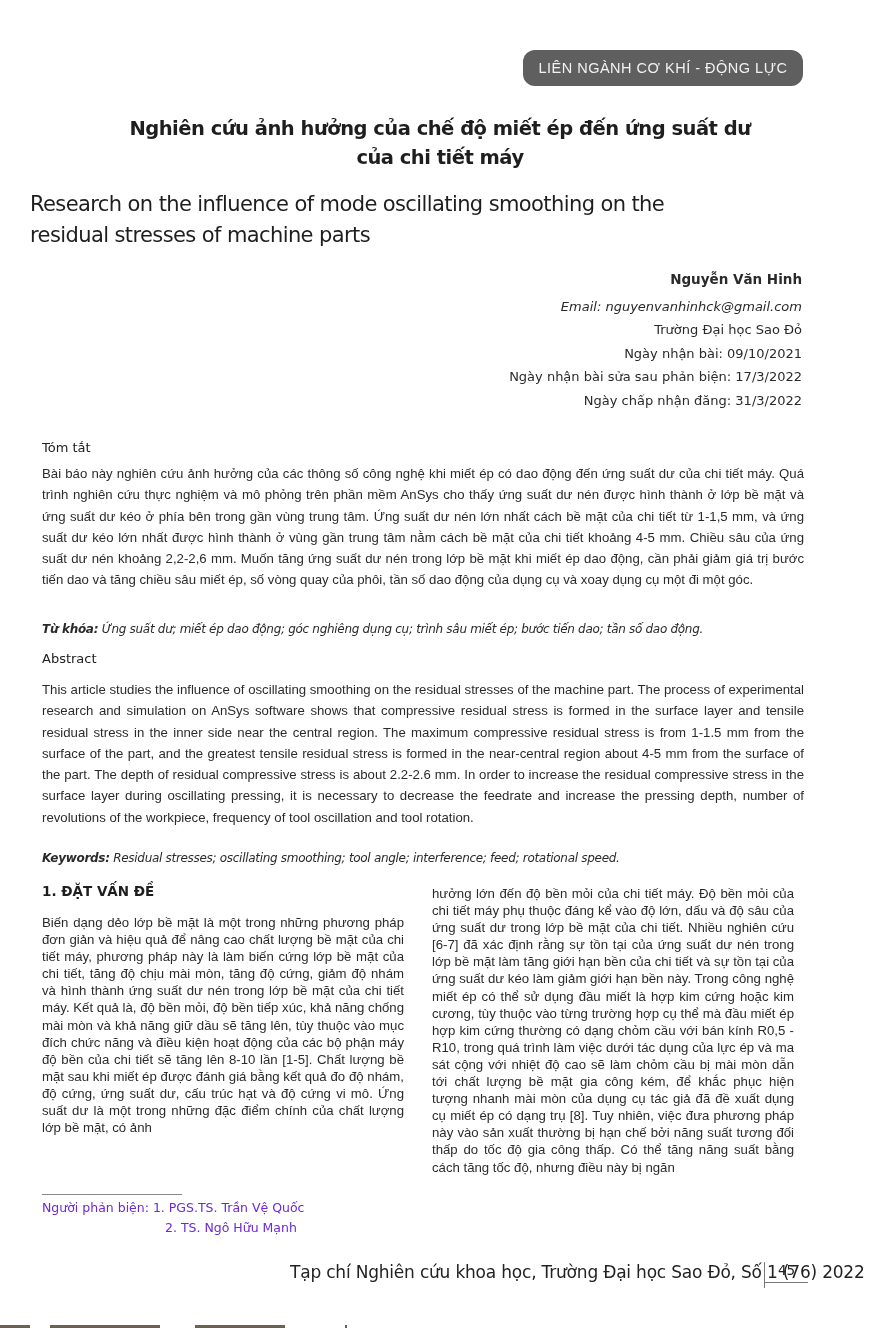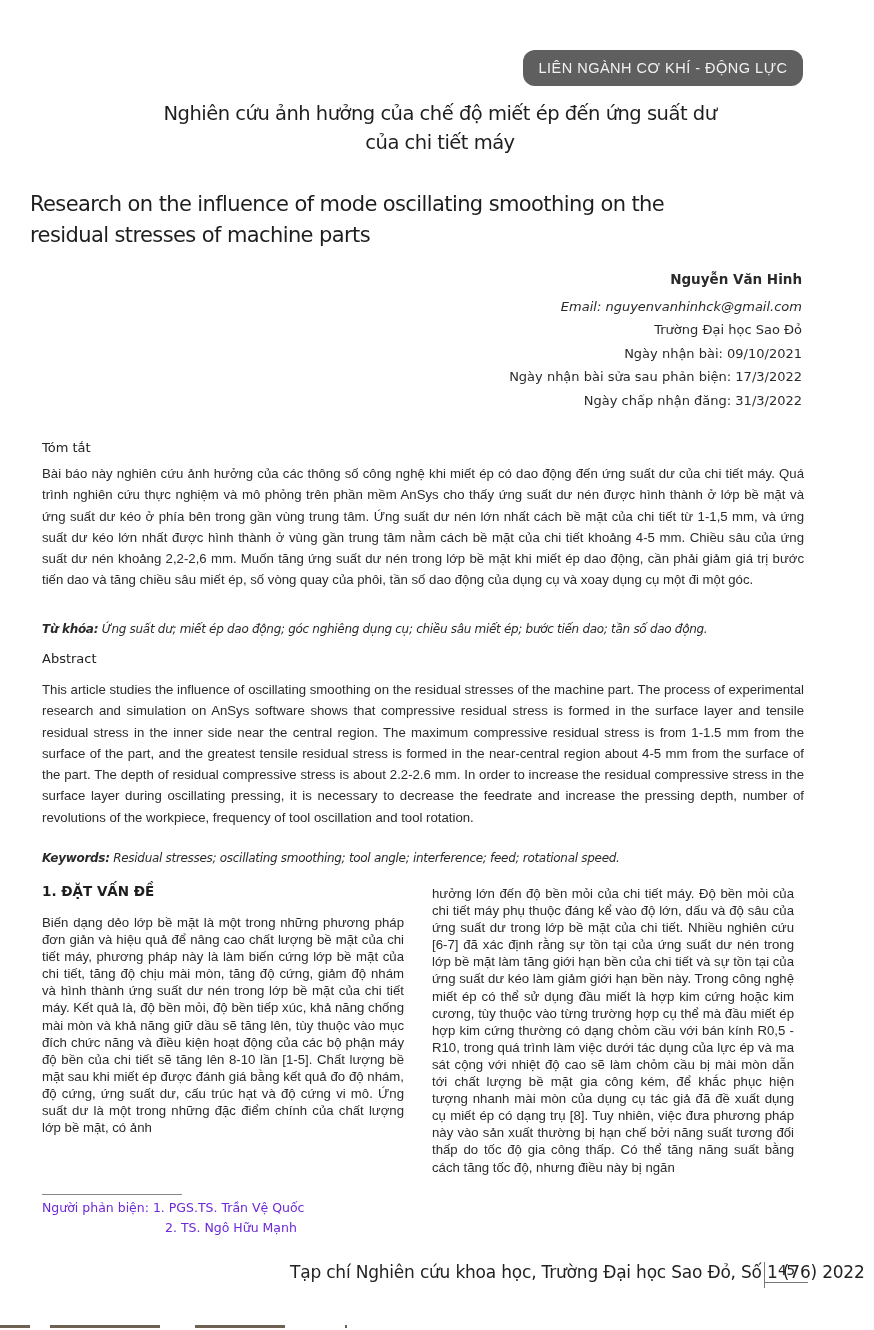--- a/index.html
+++ b/index.html
@@ -6,22 +6,22 @@
   body {
     width: 874px; height: 1330px; position: relative; overflow: hidden;
     font-family: "Liberation Sans", sans-serif; color: #2a2a2a;
   }
   .badge {
     position: absolute; left: 523px; top: 50px; width: 280px; height: 36px;
     background: #5f5f5f; border-radius: 12px; color: #f2f2f2;
     font-size: 14.5px; letter-spacing: 0.5px; display: flex; align-items: center; justify-content: center;
   }
   .title-vn {
-    position: absolute; left: 60px; top: 99px; width: 760px; text-align: center;
-    font-family: "DejaVu Sans", sans-serif; font-weight: normal; font-size: 19.5px; line-height: 29px; color: #1e1e1e;
+    position: absolute; left: 60px; top: 114px; width: 760px; text-align: center;
+    font-family: "DejaVu Sans", sans-serif; font-weight: bold; font-size: 19.5px; line-height: 29px; color: #1e1e1e;
     letter-spacing: -0.5px;
   }
   .title-en {
     position: absolute; left: 30px; top: 189px; width: 820px; 
     font-family: "DejaVu Sans", sans-serif; font-size: 21px; line-height: 31px; color: #1e1e1e; letter-spacing: -0.6px;
   }
   .author-block {
     position: absolute; right: 72px; top: 268px; text-align: right;
     font-family: "DejaVu Sans", sans-serif; font-size: 13px; color: #2a2a2a;
   }
@@ -88,21 +88,21 @@
   <div class="email">Email: nguyenvanhinhck@gmail.com</div>
   <div>Trường Đại học Sao Đỏ</div>
   <div>Ngày nhận bài: 09/10/2021</div>
   <div>Ngày nhận bài sửa sau phản biện: 17/3/2022</div>
   <div>Ngày chấp nhận đăng: 31/3/2022</div>
 </div>
 
 <div class="section-label" style="top:440px;">Tóm tắt</div>
 <div class="abstract-text" style="top:463px;">Bài báo này nghiên cứu ảnh hưởng của các thông số công nghệ khi miết ép có dao động đến ứng suất dư của chi tiết máy. Quá trình nghiên cứu thực nghiệm và mô phỏng trên phần mềm AnSys cho thấy ứng suất dư nén được hình thành ở lớp bề mặt và ứng suất dư kéo ở phía bên trong gần vùng trung tâm. Ứng suất dư nén lớn nhất cách bề mặt của chi tiết từ 1-1,5 mm, và ứng suất dư kéo lớn nhất được hình thành ở vùng gần trung tâm nằm cách bề mặt của chi tiết khoảng 4-5 mm. Chiều sâu của ứng suất dư nén khoảng 2,2-2,6 mm. Muốn tăng ứng suất dư nén trong lớp bề mặt khi miết ép dao động, cần phải giảm giá trị bước tiến dao và tăng chiều sâu miết ép, số vòng quay của phôi, tần số dao động của dụng cụ và xoay dụng cụ một đi một góc.</div>
 <div class="keywords" style="top:622px;">
-  <b>Từ khóa:</b><span> Ứng suất dư; miết ép dao động; góc nghiêng dụng cụ; chiều sâu miết ép; bước tiến dao; tần số dao động.</span>
+  <b>Từ khóa:</b><span> Ứng suất dư; miết ép dao động; góc nghiêng dụng cụ; trình sâu miết ép; bước tiến dao; tần số dao động.</span>
 </div>
 
 <div class="section-label" style="top:651px;">Abstract</div>
 <div class="abstract-text" style="top:679px;">This article studies the influence of oscillating smoothing on the residual stresses of the machine part. The process of experimental research and simulation on AnSys software shows that compressive residual stress is formed in the surface layer and tensile residual stress in the inner side near the central region. The maximum compressive residual stress is from 1-1.5 mm from the surface of the part, and the greatest tensile residual stress is formed in the near-central region about 4-5 mm from the surface of the part. The depth of residual compressive stress is about 2.2-2.6 mm. In order to increase the residual compressive stress in the surface layer during oscillating pressing, it is necessary to decrease the feedrate and increase the pressing depth, number of revolutions of the workpiece, frequency of tool oscillation and tool rotation.</div>
 <div class="keywords" style="top:851px;">
   <b>Keywords:</b><span> Residual stresses; oscillating smoothing; tool angle; interference; feed; rotational speed.</span>
 </div>
 
 <div class="heading1">1. ĐẶT VẤN ĐỀ</div>
 <div class="col col-left">Biến dạng dẻo lớp bề mặt là một trong những phương pháp đơn giản và hiệu quả để nâng cao chất lượng bề mặt của chi tiết máy, phương pháp này là làm biến cứng lớp bề mặt của chi tiết, tăng độ chịu mài mòn, tăng độ cứng, giảm độ nhám và hình thành ứng suất dư nén trong lớp bề mặt của chi tiết máy. Kết quả là, độ bền mỏi, độ bền tiếp xúc, khả năng chống mài mòn và khả năng giữ dầu sẽ tăng lên, tùy thuộc vào mục đích chức năng và điều kiện hoạt động của các bộ phận máy độ bền của chi tiết sẽ tăng lên 8-10 lần [1-5]. Chất lượng bề mặt sau khi miết ép được đánh giá bằng kết quả đo độ nhám, độ cứng, ứng suất dư, cấu trúc hạt và độ cứng vi mô. Ứng suất dư là một trong những đặc điểm chính của chất lượng lớp bề mặt, có ảnh</div>

